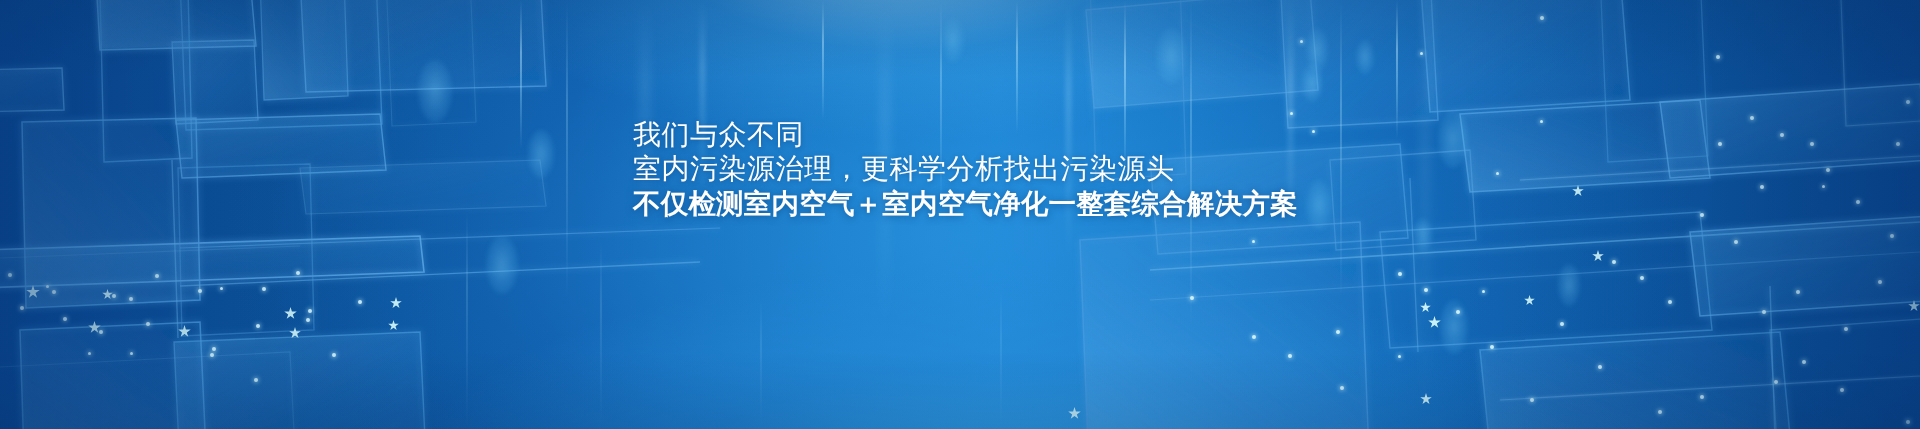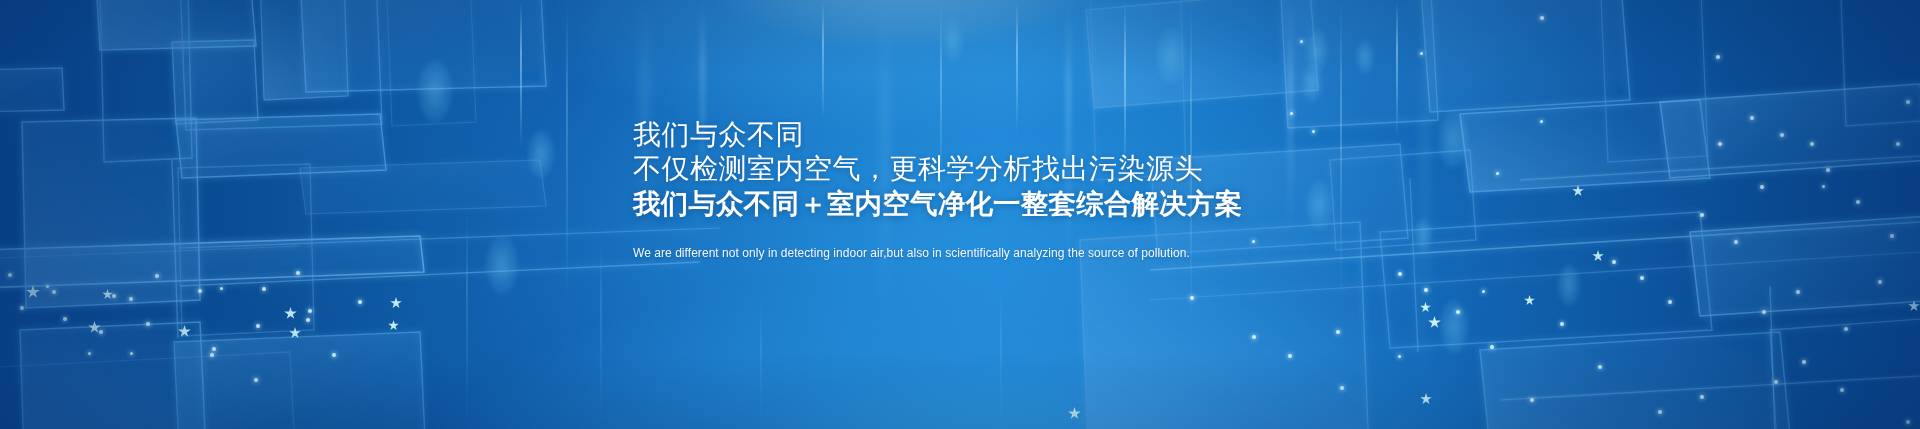--- a/index.html
+++ b/index.html
@@ -344,21 +344,20 @@
     <div class="star" style="left:1592px;top:250px; width:12px; height:12px;"></div>
     <div class="star" style="left:1428px;top:316px; width:13px; height:13px;"></div>
     <div class="star" style="left:1524px;top:295px; width:11px; height:11px;"></div>
     <div class="star" style="left:1908px;top:300px; width:12px; height:12px;"></div>
   </div>
 
   <div class="vignette"></div>
 
   <div class="copy">
     <div class="cn-line">我们与众不同</div>
-    <div class="cn-line">不仅检测室内空气，更科学分析找出污染源头</div>
-    <div class="cn-line bold">我们与众不同＋室内空气净化一整套综合解决方案</div>
+    <div class="cn-line">室内污染源治理，更科学分析找出污染源头</div>
+    <div class="cn-line bold">不仅检测室内空气＋室内空气净化一整套综合解决方案</div>
 
     <div class="en-block">
-      <div class="en-line">We are different not only in detecting indoor air,but also in scientifically analyzing the source of pollution.</div>
     </div>
   </div>
 
 </div>
 
 </body></html>

